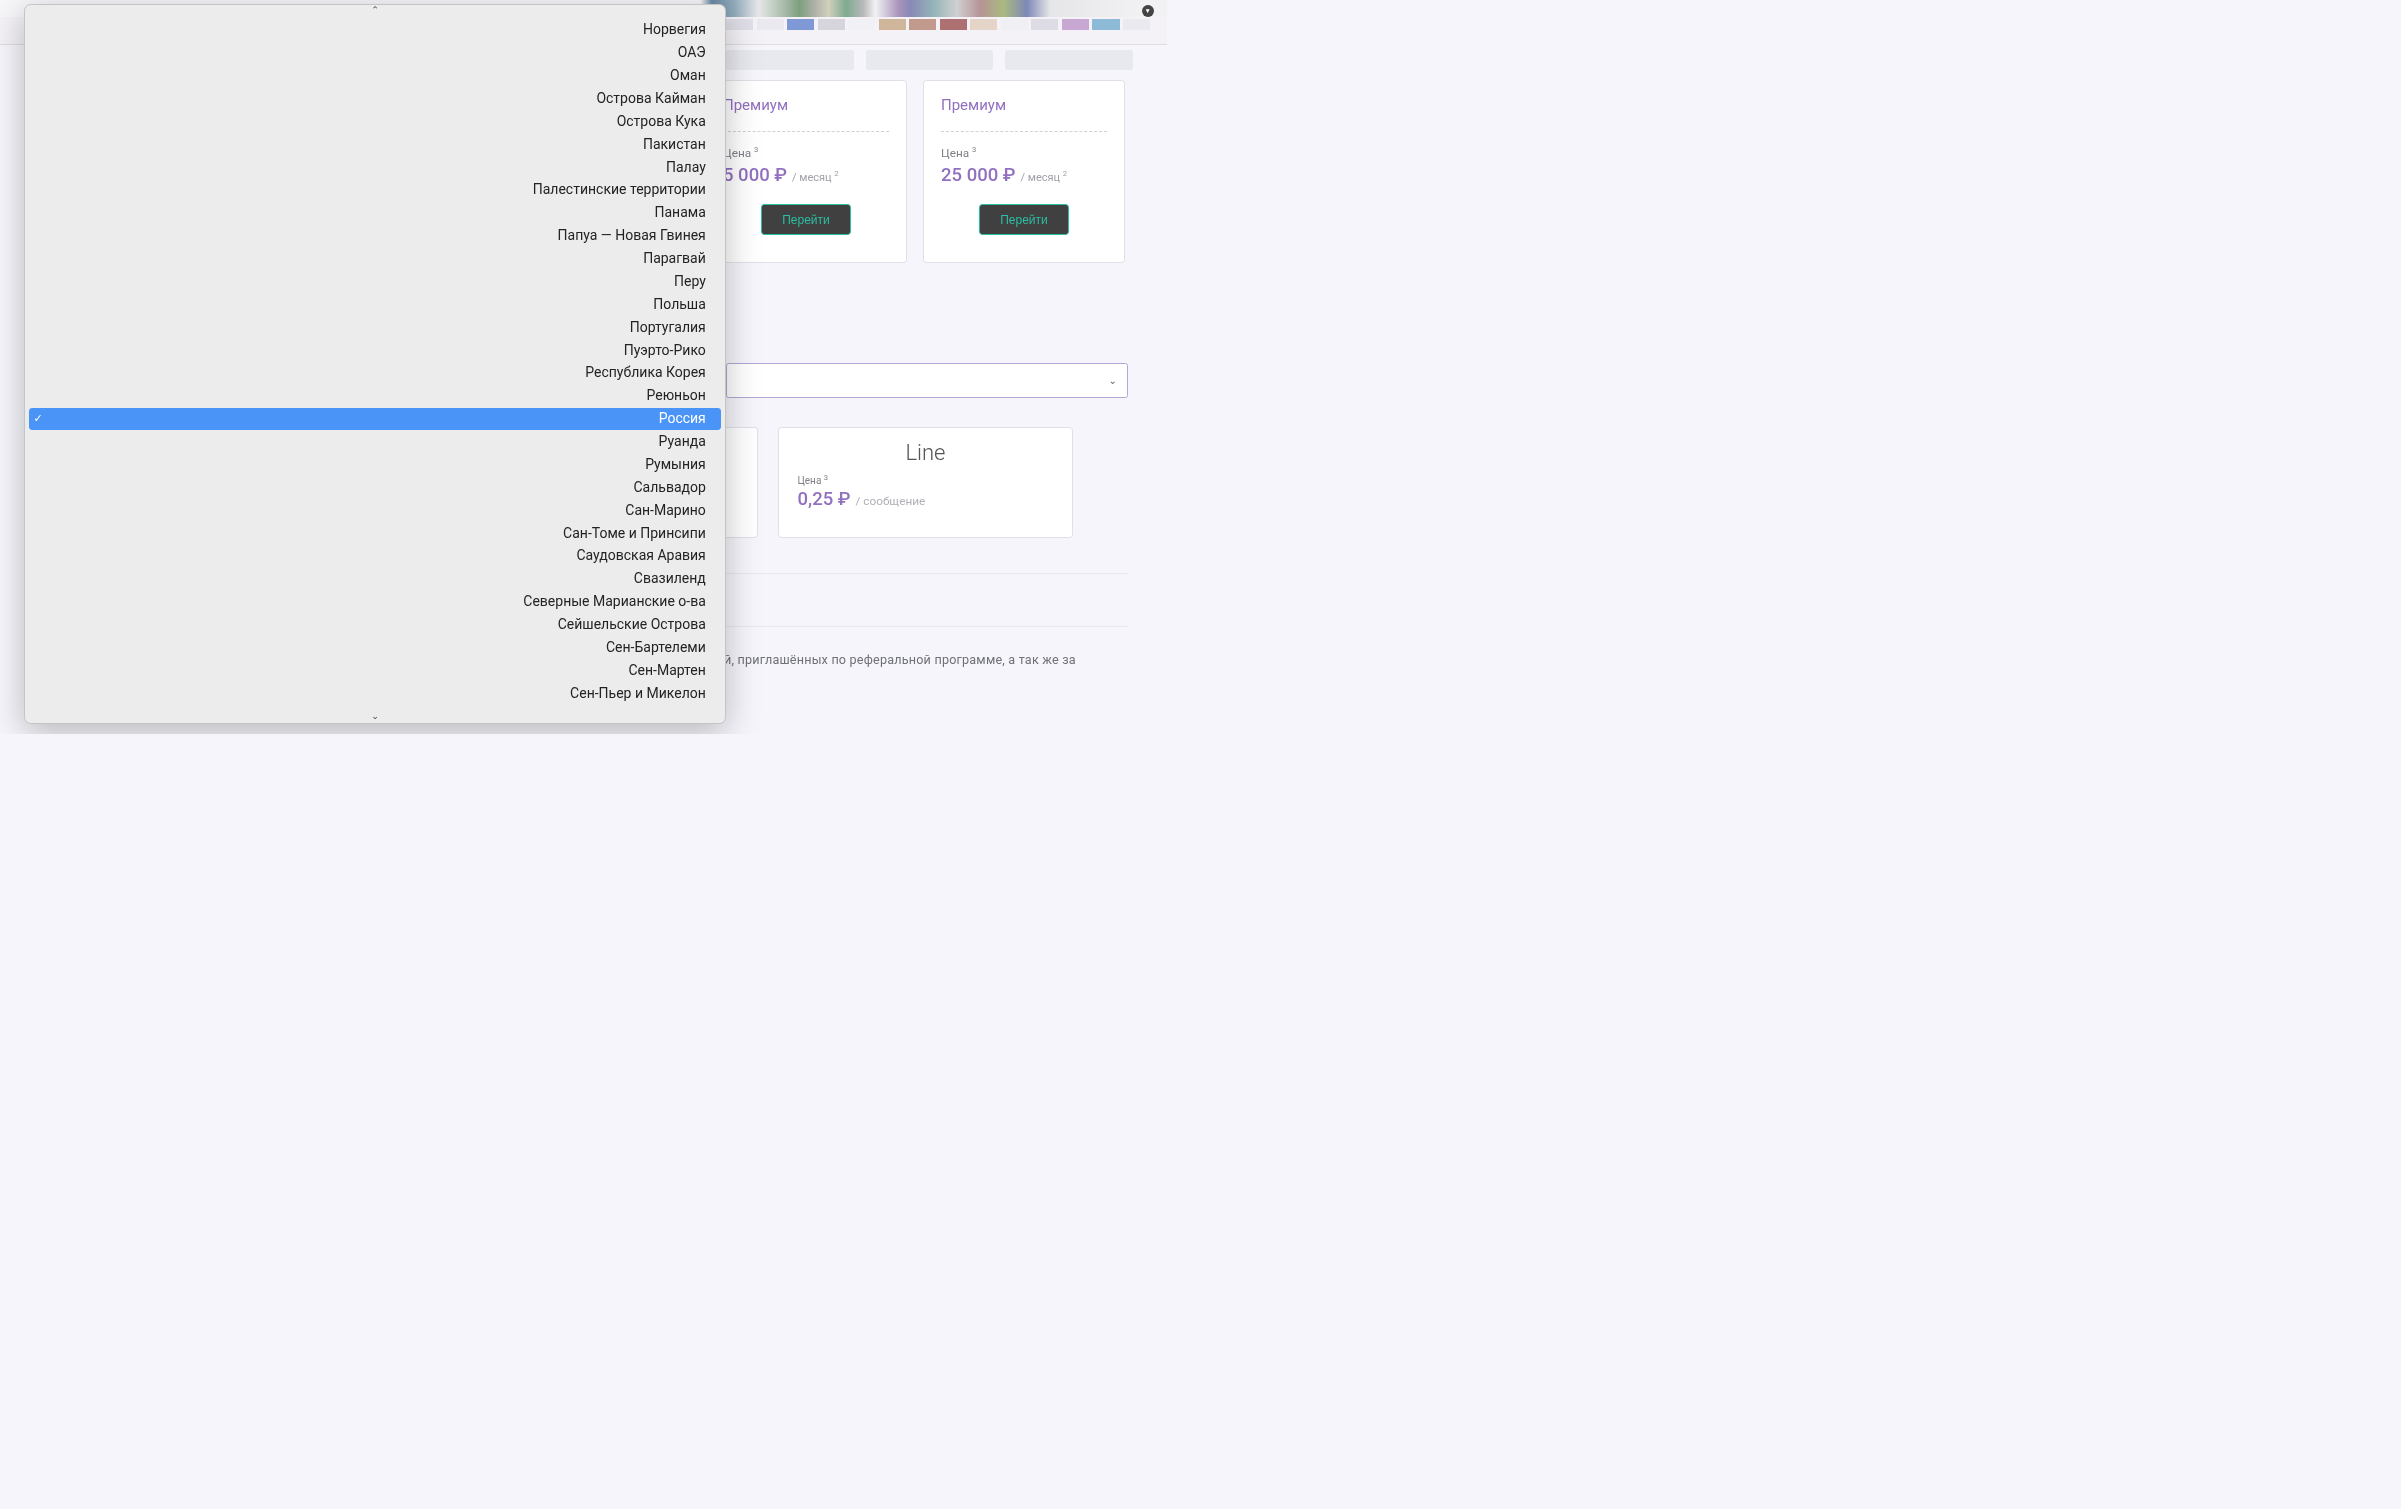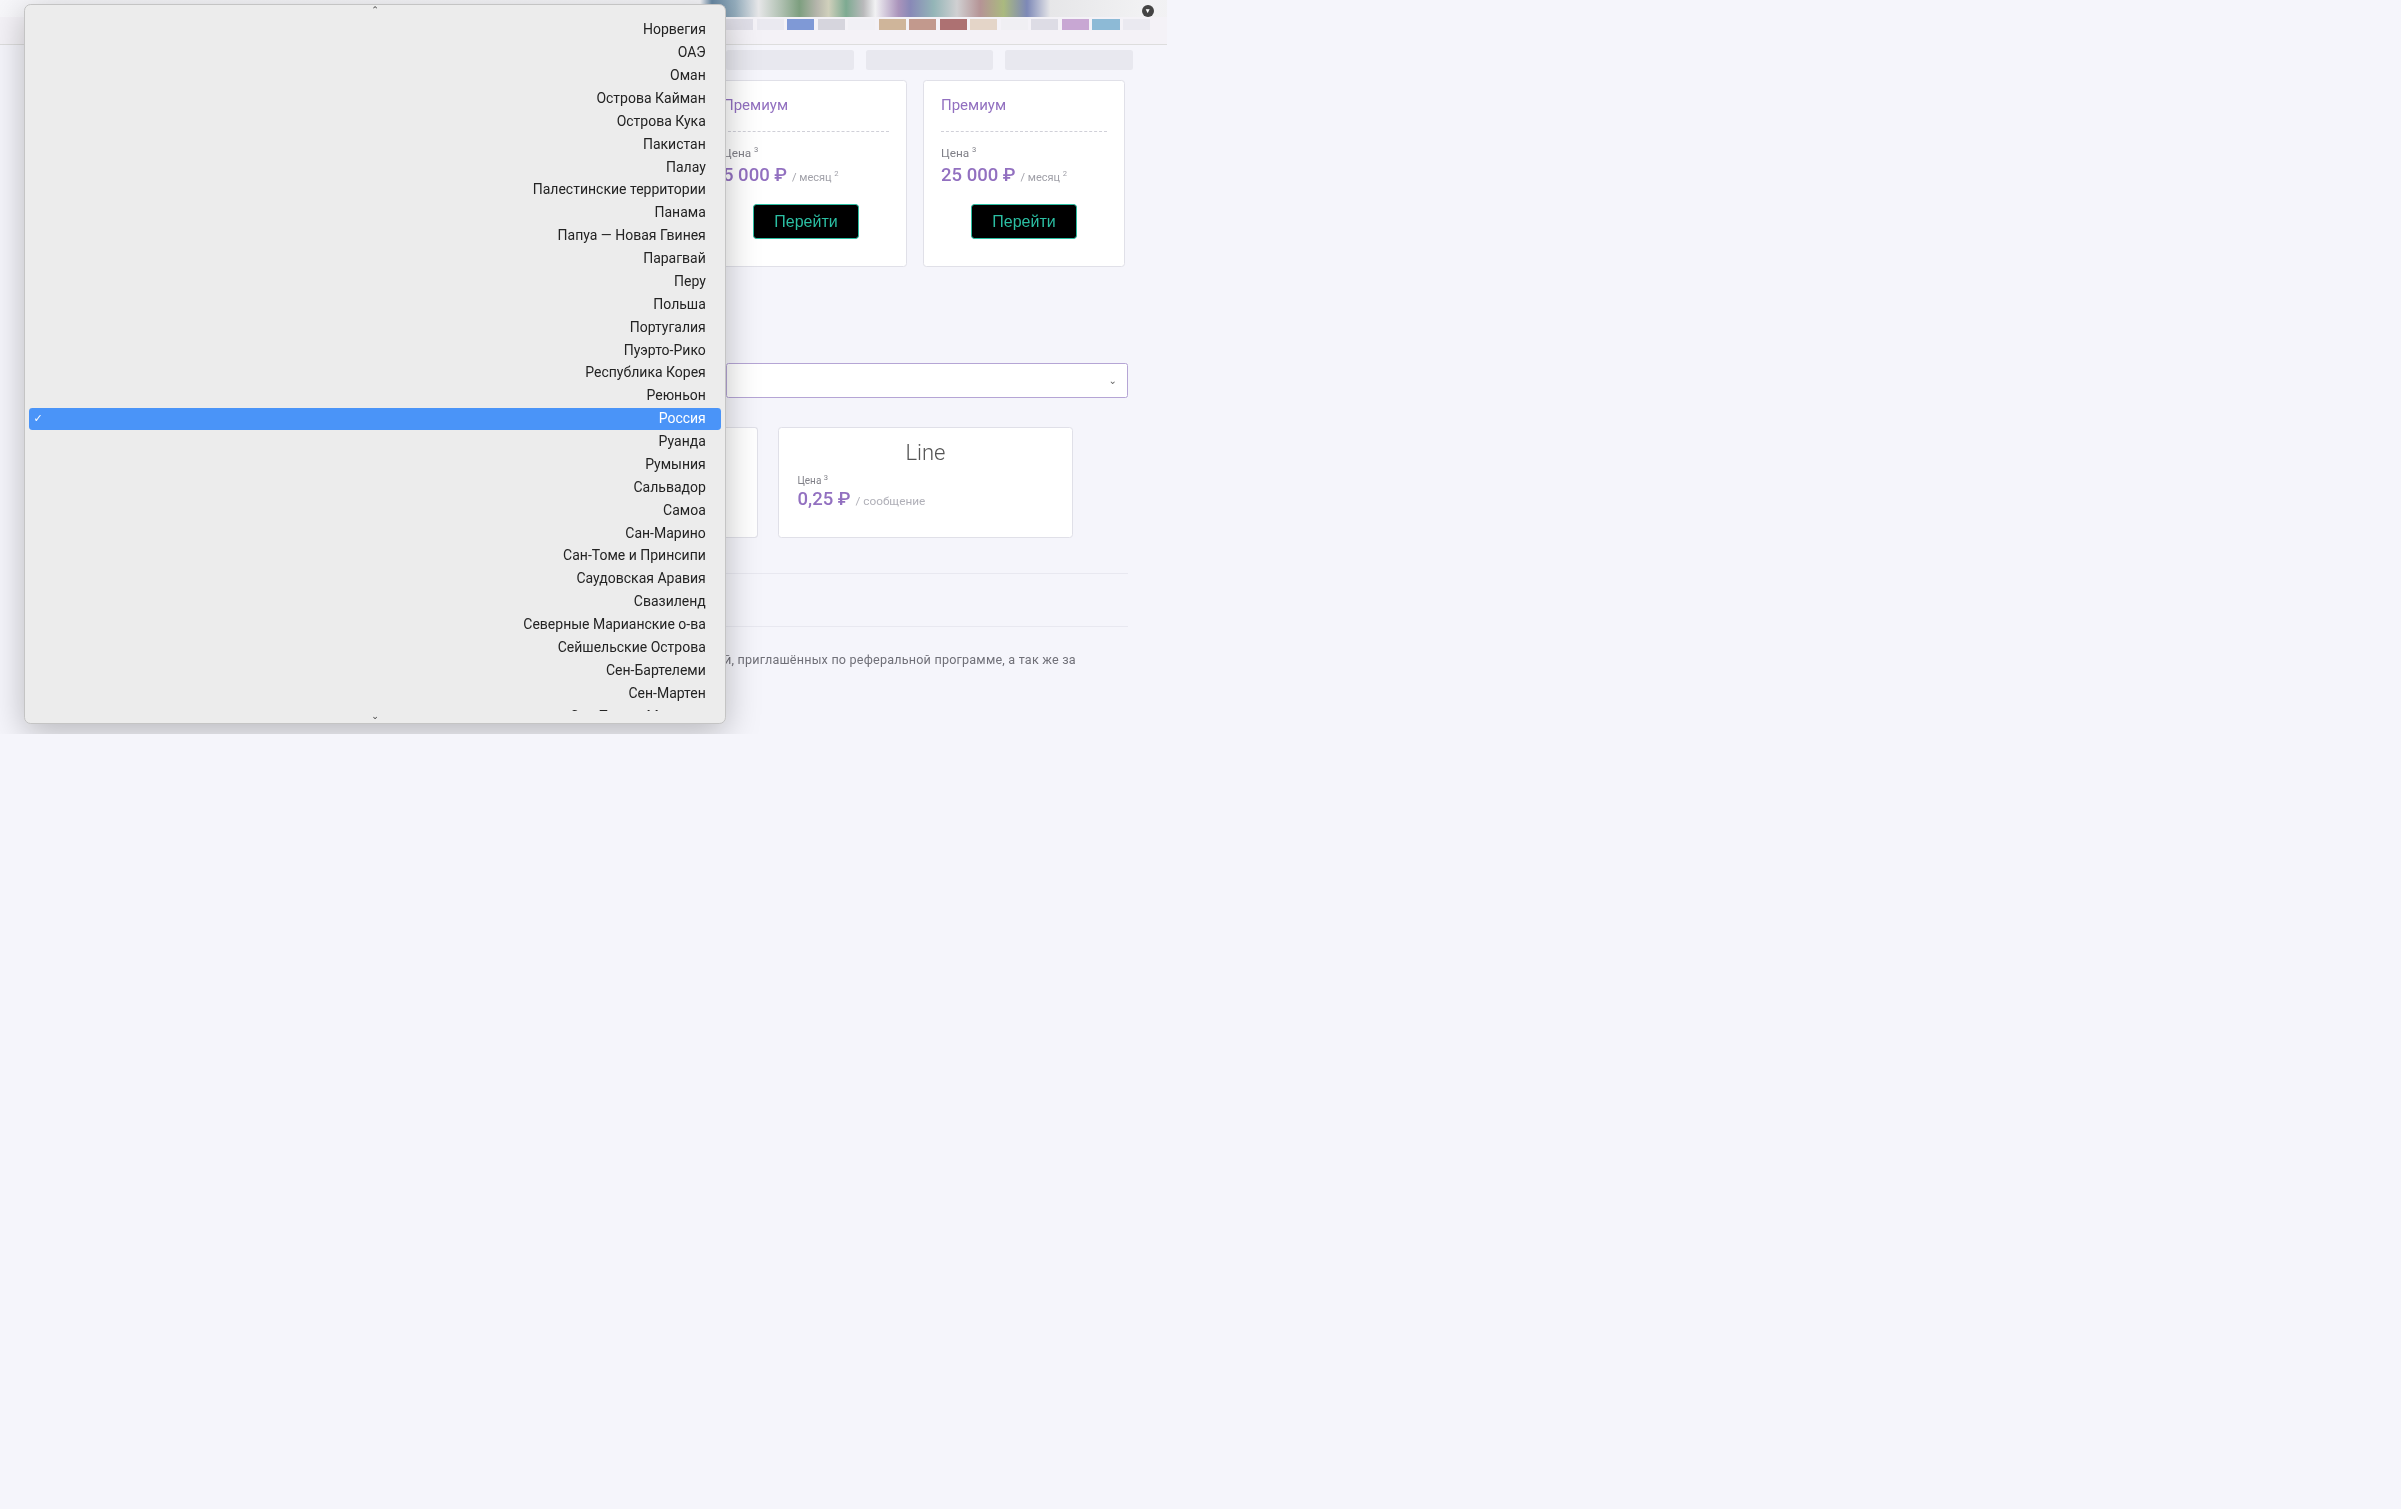--- a/index.html
+++ b/index.html
@@ -104,25 +104,25 @@
       font-weight: 500;
     }
     .price-unit {
       color: #a0a0a8;
       font-size: 11px;
     }
     .go-btn {
       display: block;
       margin: 8px auto;
       padding: 7.6px 20px;
-      background: #000000;
+      background: #404040;
       color: #2bbfa3;
       border: 0.8px solid #2bbfa3;
       border-radius: 3.4px;
-      font-size: 16px;
+      font-size: 12px;
       cursor: pointer;
     }
 
     
     .select-box {
       position: absolute;
       top: 363px;
       left: 726px;
       right: 39px;
       height: 35px;
@@ -364,21 +364,20 @@
       <div class="option">Перу</div>
       <div class="option">Польша</div>
       <div class="option">Португалия</div>
       <div class="option">Пуэрто-Рико</div>
       <div class="option">Республика Корея</div>
       <div class="option">Реюньон</div>
       <div class="option selected">Россия</div>
       <div class="option">Руанда</div>
       <div class="option">Румыния</div>
       <div class="option">Сальвадор</div>
-      <div class="option">Самоа</div>
       <div class="option">Сан-Марино</div>
       <div class="option">Сан-Томе и Принсипи</div>
       <div class="option">Саудовская Аравия</div>
       <div class="option">Свазиленд</div>
       <div class="option">Северные Марианские о-ва</div>
       <div class="option">Сейшельские Острова</div>
       <div class="option">Сен-Бартелеми</div>
       <div class="option">Сен-Мартен</div>
       <div class="option">Сен-Пьер и Микелон</div>
     </div>

